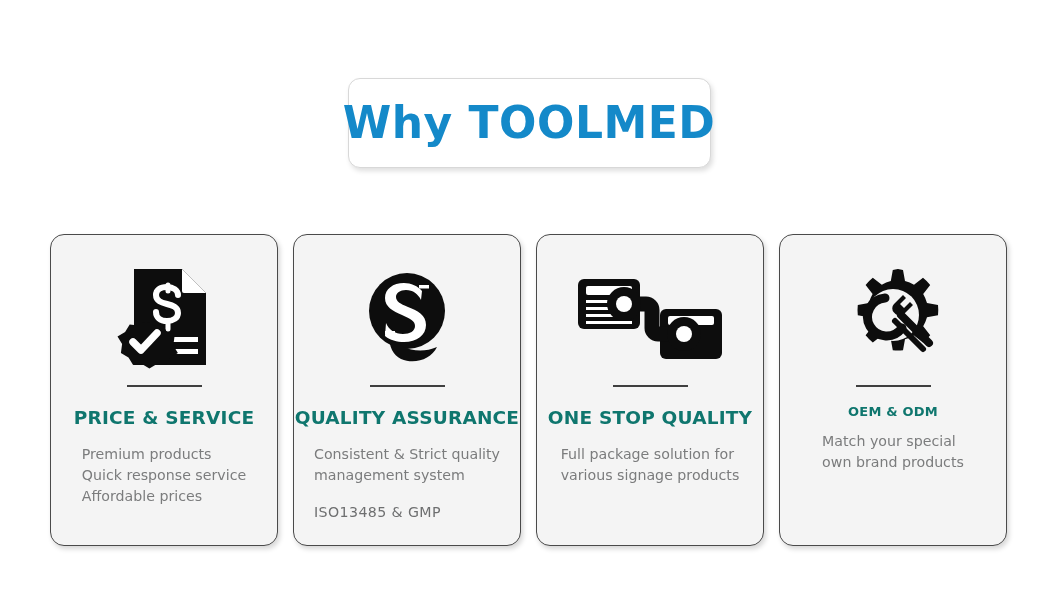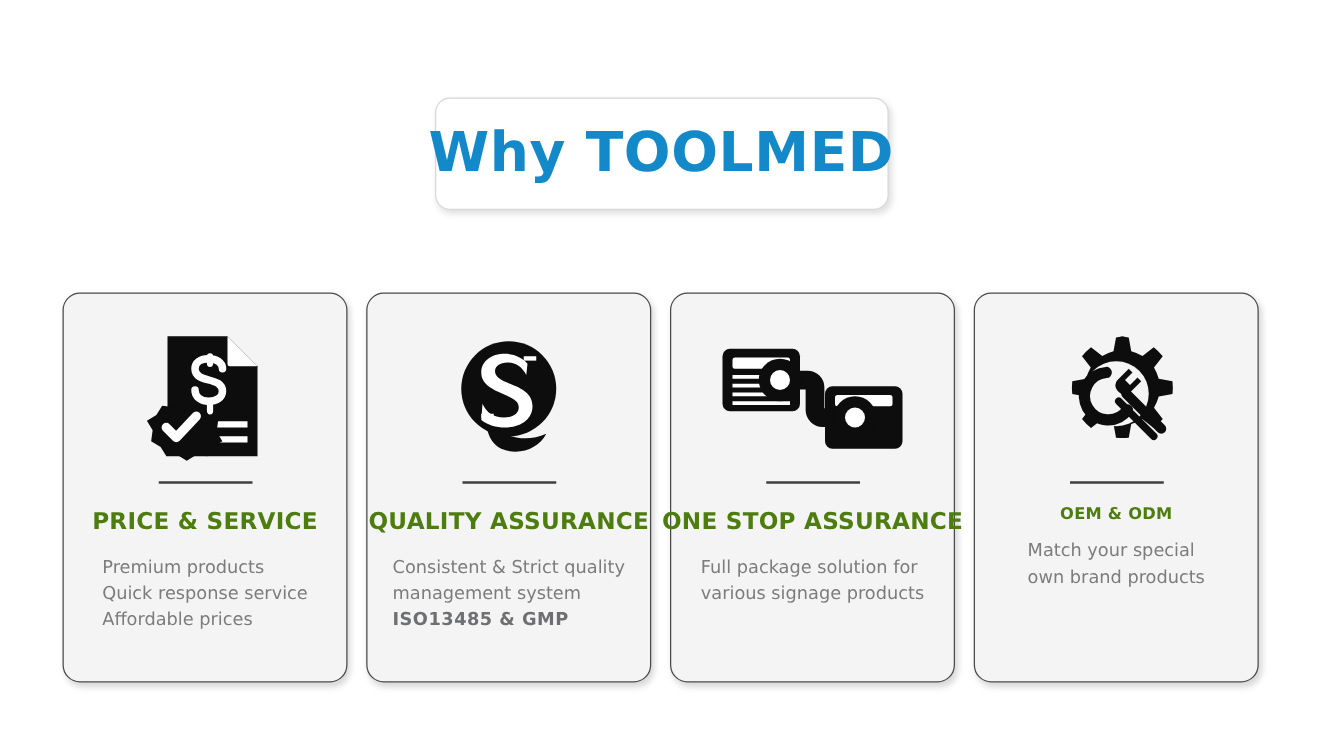--- a/index.html
+++ b/index.html
@@ -88,21 +88,21 @@
     width: 75px;
     height: 2px;
     background: #3f3f3f;
     margin-top: 8px;
   }
 
   .card-title {
     margin-top: 22px;
     font-size: 18.5px;
     font-weight: bold;
-    color: #4d7c0f;
+    color: #0f766e;
     letter-spacing: 0.2px;
     text-align: center;
     white-space: nowrap;
     line-height: 1;
   }
   .card.compact .card-title {
     font-size: 13px;
     margin-top: 18px;
   }
 
@@ -111,23 +111,24 @@
     font-size: 14.2px;
     color: #7b7c7d;
     line-height: 21px;
     padding: 0 12px;
   }
   .card.compact .card-body {
     margin-top: 13px;
   }
   .card-body .line { display: block; white-space: nowrap; }
   .card-body .line.strong {
-    font-weight: bold;
+    font-weight: normal;
     color: #6e6f70;
     letter-spacing: 0.4px;
+    margin-top: 16px;
   }
 </style>
 </head>
 <body>
 
 <div class="page">
 
   <div class="title-wrap">
     <div class="title-box">
       <span class="title-text">Why TOOLMED</span>
@@ -189,21 +190,21 @@
           <rect x="86" y="44" width="62" height="50" rx="6" fill="#0d0d0d"></rect>
           <rect x="94" y="51" width="46" height="9" rx="2" fill="#ffffff"></rect>
           <path d="M50 39 H72 a6 6 0 0 1 6 6 V63 a6 6 0 0 0 6 6 H110" stroke="#0d0d0d" stroke-width="15" fill="none" stroke-linecap="round" stroke-linejoin="round"></path>
           <circle cx="50" cy="39" r="17" fill="#0d0d0d"></circle>
           <circle cx="50" cy="39" r="8" fill="#ffffff"></circle>
           <circle cx="110" cy="69" r="17" fill="#0d0d0d"></circle>
           <circle cx="110" cy="69" r="8" fill="#ffffff"></circle>
         </svg>
       </div>
       <div class="divider"></div>
-      <div class="card-title">ONE STOP ASSURANCE</div>
+      <div class="card-title">ONE STOP QUALITY</div>
       <div class="card-body">
         <span class="line">Full package solution for</span>
         <span class="line">various signage products</span>
       </div>
     </div>
 
     <div class="card compact">
       <div class="icon-slot">
         <svg width="100" height="104" viewBox="0 0 100 104" fill="none" xmlns="http://www.w3.org/2000/svg">
           <g fill="#0d0d0d">

